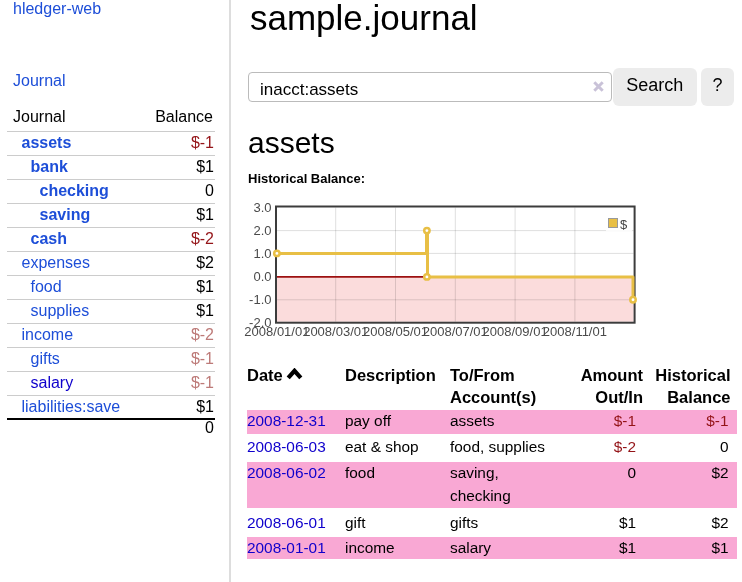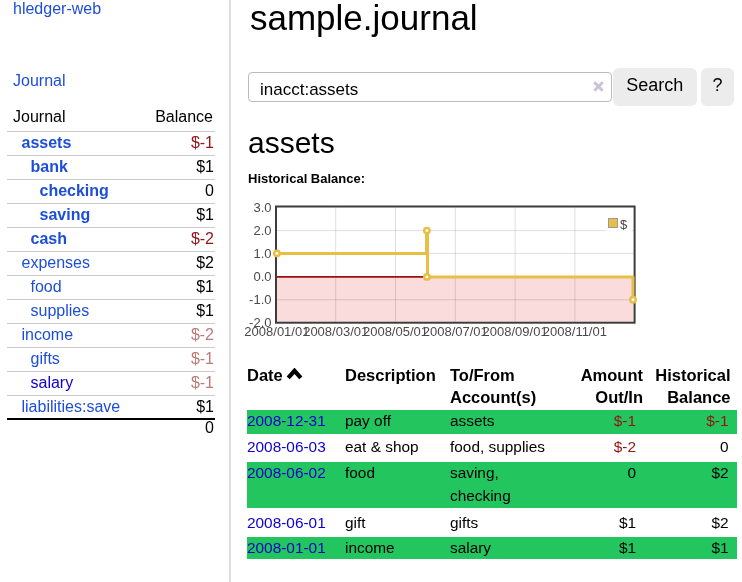--- a/index.html
+++ b/index.html
@@ -38,21 +38,21 @@
 #h2{left:248px;top:126px;font-size:30px;line-height:34px;color:#000;}
 #h3{left:248px;top:168px;font-size:13px;line-height:22px;font-weight:bold;color:#000;}
 
 #regtable{left:247px;top:358.5px;width:489.5px;border-collapse:separate;border-spacing:0 2px;font-size:15.4px;table-layout:fixed;}
 #regtable th,#regtable td{padding:0;line-height:22px;}
 #regtable th{font-weight:bold;text-align:left;vertical-align:top;font-size:16.5px;padding-top:3px;}
 #regtable th.r,#regtable td.r{text-align:right;}
 #regtable td{vertical-align:top;}
 #regtable tr.r3 td{line-height:22.8px;}
 #regtable tr.r4 td{padding-top:2px;}
-#regtable tr.g{background:#22c55e;}
+#regtable tr.g{background:#f9a8d4;}
 #regtable td.a4{padding-right:7px;}
 #regtable td.a5{padding-right:8px;}
 </style>
 </head>
 <body>
 <div id="divider" class="abs"></div>
 <a id="sbtitle" class="abs purple" href="#">hledger-web</a>
 <a id="sbjournal" class="abs purple" href="#">Journal</a>
 <table id="sbtable" class="abs">
  <tbody>

